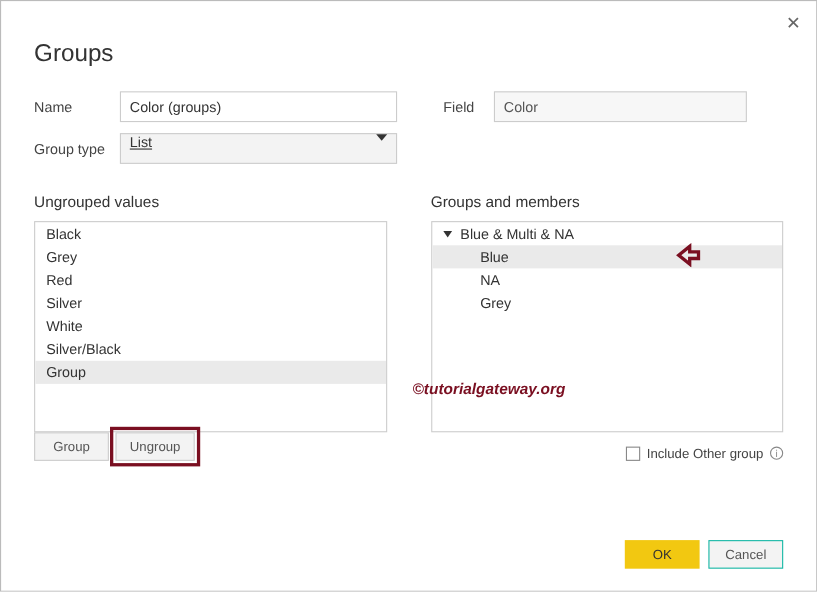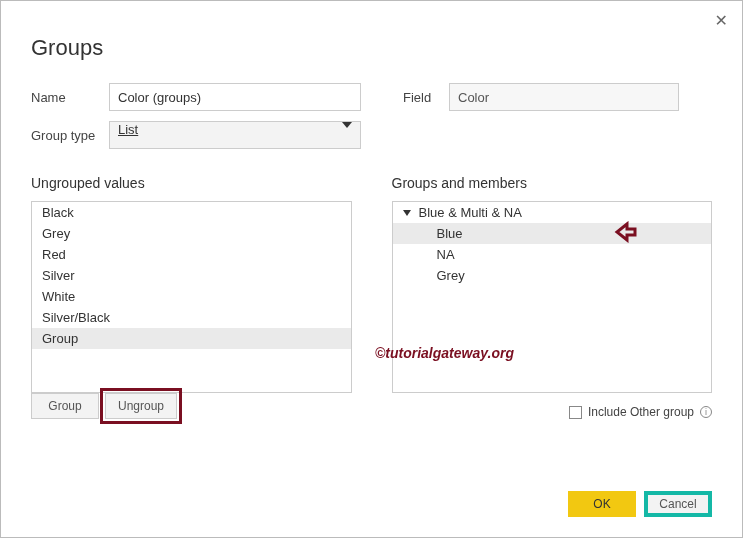--- a/index.html
+++ b/index.html
@@ -190,21 +190,21 @@
     min-width: 68px;
     border: none;
     background: #f2c811;
     color: #333;
     font-size: 12px;
     cursor: pointer;
   }
   .btn-cancel {
     height: 26px;
     min-width: 68px;
-    border: 4px solid #14b8a6;
+    border: 1px solid #14b8a6;
     background: #f3f3f3;
     color: #555;
     font-size: 12px;
     cursor: pointer;
   }
 </style>
 </head>
 <body>
 
 <div class="dialog">

